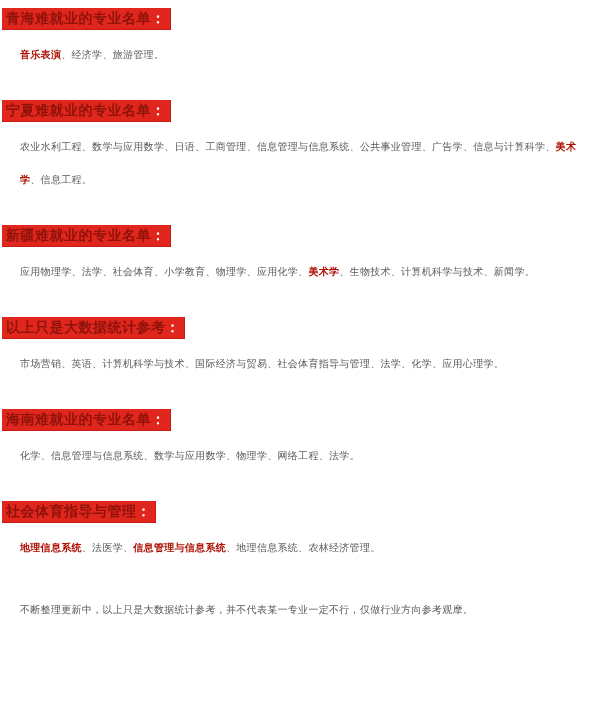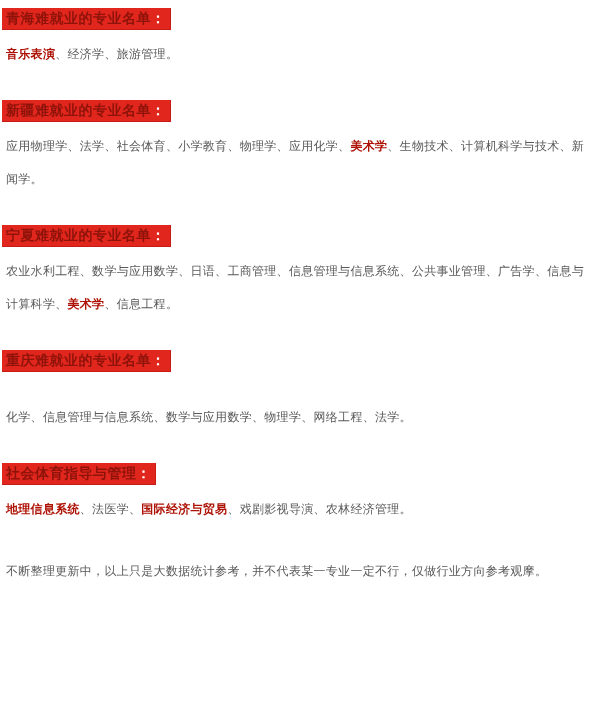--- a/index.html
+++ b/index.html
@@ -31,57 +31,59 @@
     color: var(--banner-text);
     font-size: 14px;
     font-weight: bold;
     line-height: 15px;
     padding: 3px 5px 4px 4px;
     letter-spacing: 0.5px;
     box-shadow: inset -1px -1px 0 rgba(120,0,0,0.25);
   }
   .banner .colon { color: var(--banner-colon); }
   .list, .footer-note {
-    margin: 8px 0 0 4px;
-    font-size: 12px;
+    margin: 8px 0 0 18px;
+    font-size: 10px;
     line-height: 33px;
     color: var(--body-text);
     letter-spacing: 0.3px;
   }
   .hl { color: var(--highlight); font-weight: bold; }
   .footer-note { margin-top: 0; }
 </style>
 </head>
 <body>
 
 <div class="page">
 
   <section class="sec">
     <h2 class="banner"><span>青海难就业的专业名单</span><span class="colon">：</span></h2>
     <p class="list"><span class="hl">音乐表演</span><span>、经济学、旅游管理。</span></p>
   </section>
 
   <section class="sec">
+    <h2 class="banner"><span>宁夏难就业的专业名单</span><span class="colon">：</span></h2>
+    <p class="list"><span>农业水利工程、数学与应用数学、日语、工商管理、信息管理与信息系统、公共事业管理、广告学、信息与计算科学、</span><span class="hl">美术学</span><span>、信息工程。</span></p>
+  </section>
+
+  <section class="sec">
     <h2 class="banner"><span>新疆难就业的专业名单</span><span class="colon">：</span></h2>
     <p class="list"><span>应用物理学、法学、社会体育、小学教育、物理学、应用化学、</span><span class="hl">美术学</span><span>、生物技术、计算机科学与技术、新闻学。</span></p>
   </section>
 
   <section class="sec">
-    <h2 class="banner"><span>宁夏难就业的专业名单</span><span class="colon">：</span></h2>
-    <p class="list"><span>农业水利工程、数学与应用数学、日语、工商管理、信息管理与信息系统、公共事业管理、广告学、信息与计算科学、</span><span class="hl">美术学</span><span>、信息工程。</span></p>
+    <h2 class="banner"><span>以上只是大数据统计参考</span><span class="colon">：</span></h2>
+    <p class="list"><span>市场营销、英语、计算机科学与技术、国际经济与贸易、社会体育指导与管理、法学、化学、应用心理学。</span></p>
   </section>
 
   <section class="sec">
-    <h2 class="banner"><span>重庆难就业的专业名单</span><span class="colon">：</span></h2>
-  </section>
-
-  <section class="sec">
+    <h2 class="banner"><span>海南难就业的专业名单</span><span class="colon">：</span></h2>
     <p class="list"><span>化学、信息管理与信息系统、数学与应用数学、物理学、网络工程、法学。</span></p>
   </section>
 
   <section class="sec">
     <h2 class="banner"><span>社会体育指导与管理</span><span class="colon">：</span></h2>
-    <p class="list"><span class="hl">地理信息系统</span><span>、法医学、</span><span class="hl">国际经济与贸易</span><span>、戏剧影视导演、农林经济管理。</span></p>
+    <p class="list"><span class="hl">地理信息系统</span><span>、法医学、</span><span class="hl">信息管理与信息系统</span><span>、地理信息系统、农林经济管理。</span></p>
   </section>
 
   <p class="footer-note">不断整理更新中，以上只是大数据统计参考，并不代表某一专业一定不行，仅做行业方向参考观摩。</p>
 
 </div>
 
 </body></html>

